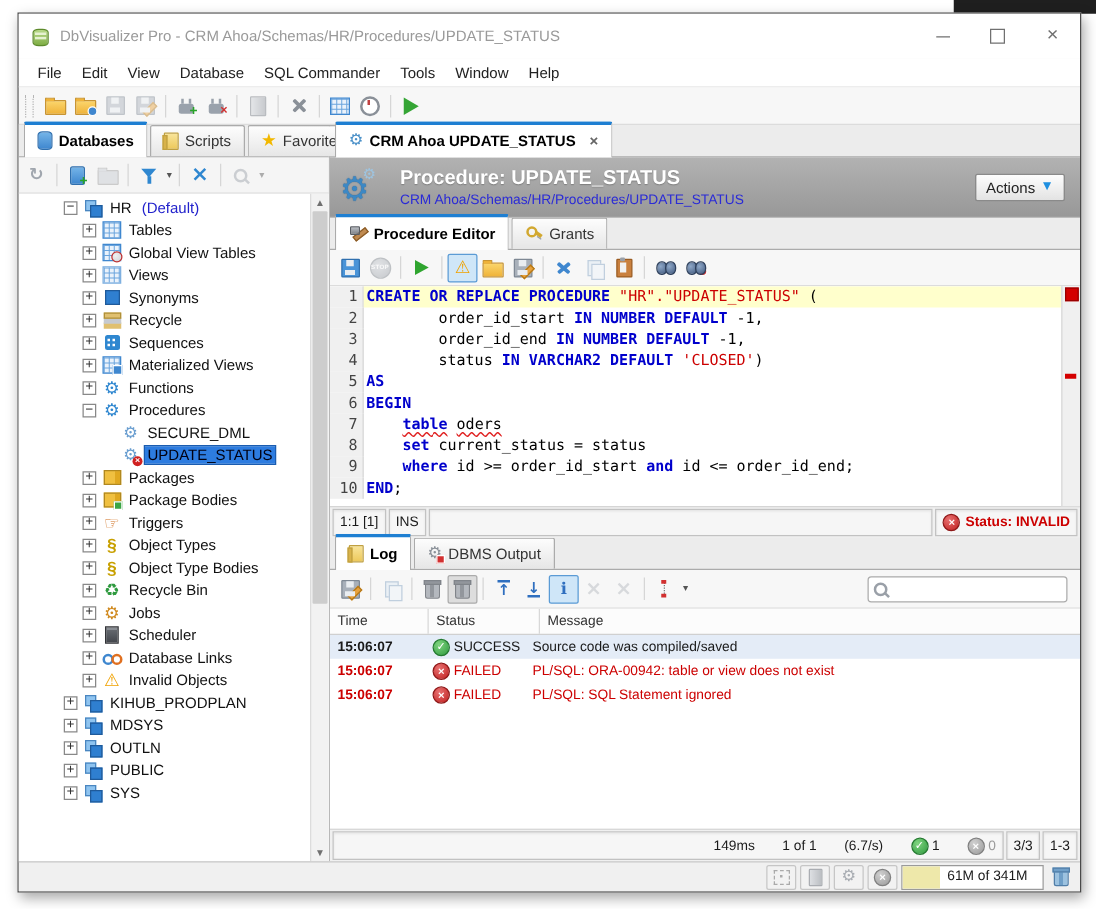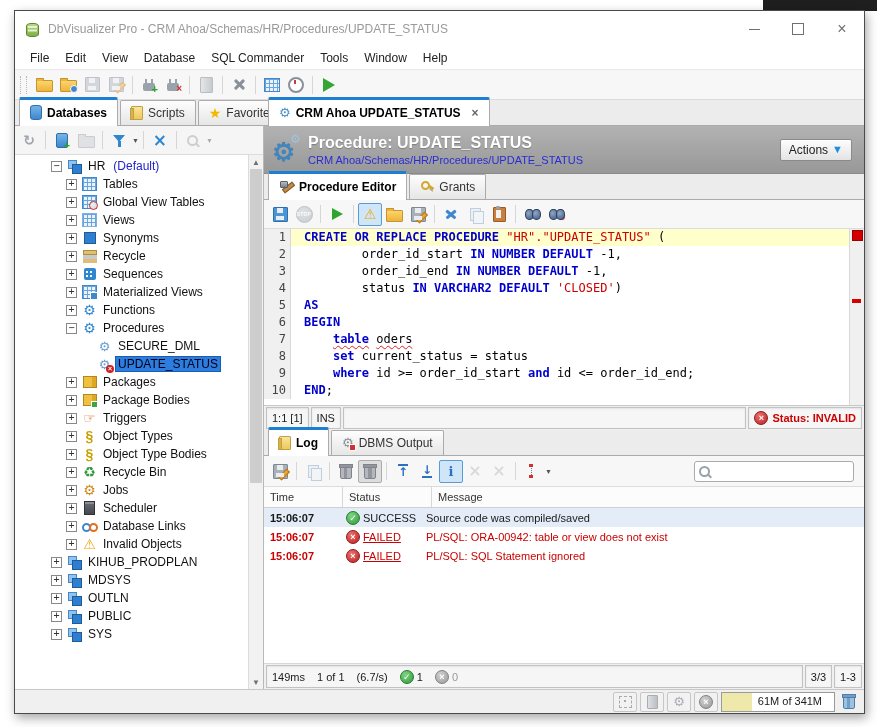--- a/index.html
+++ b/index.html
@@ -180,33 +180,33 @@
   
   .vscroll{width:14px;flex:none;background:#f2f2f2;border-left:1px solid #dcdcdc;display:flex;flex-direction:column}
   .vscroll .btn{height:14px;display:flex;align-items:center;justify-content:center;color:#707070;font-size:8px}
   .vscroll .track{flex:1;position:relative}
   .vscroll .thumb{position:absolute;left:1px;right:1px;background:#cdcdcd;border-radius:1px}
   
   .obj-header{height:47px;background:linear-gradient(#b2b2b2,#989898);border-bottom:1px solid #8a8a8a;display:flex;align-items:center;padding:0 8px;flex:none;position:relative}
   .obj-gear{position:relative;width:32px;height:34px;flex:none}
   .obj-gear .big{position:absolute;left:0;top:6px}
   .obj-gear .small{position:absolute;left:18px;top:0}
-  .obj-texts{flex:1;min-width:0;margin-left:4px}
+  .obj-texts{flex:1;min-width:0;margin-left:16px}
   .obj-title{color:#fff;font-weight:bold;font-size:16px;text-shadow:0 1px 1px rgba(0,0,0,.25);line-height:20px}
   .obj-crumb{color:#2b2bd6;font-size:11px;line-height:14px}
   .actions-btn{display:flex;align-items:flex-start;background:linear-gradient(#fdfdfd,#e3e3e3);border:1px solid #8a8a8a;border-radius:2px;padding:3px 8px;color:#222;font-size:12px;margin-right:4px}
   .edit-tabstrip{background:#ececec}
   
   .ed-toolbar{height:28px;background:#f7f7f7;border-bottom:1px solid #dcdcdc;display:flex;align-items:center;padding:0 4px;flex:none}
   
   .code-area{flex:1;display:flex;min-height:0;background:#fff;border-bottom:1px solid #c8c8c8}
   .code-lines{flex:1;overflow:hidden;font-family:"DejaVu Sans Mono","Liberation Mono",monospace;font-size:12px}
   .cl{display:flex;height:17px;line-height:17px}
   .ln{width:22px;flex:none;background:#f0f0f0;border-right:1px solid #d8d8d8;color:#444;text-align:right;padding-right:4px}
-  .ct{flex:1;white-space:pre;padding-left:13px}
+  .ct{flex:1;white-space:pre;padding-left:2px}
   .ct.hl{background:#ffffcc}
   .tok.k{color:#0000cc;font-weight:bold}
   .tok.s{color:#cc0000}
   .tok.p{color:#000}
   .tok.e{text-decoration:underline wavy #e02020 1px;text-underline-offset:2px}
   .ruler{width:14px;flex:none;background:#f0f0f0;border-left:1px solid #d8d8d8;position:relative}
   .ruler .err-top{position:absolute;top:1px;left:2px;width:9px;height:9px;background:#d40000;border:1px solid #900}
   .ruler .err-mark{position:absolute;top:40%;left:2px;width:9px;height:4px;background:#d40000}
   
   .ed-status{height:22px;display:flex;align-items:stretch;gap:2px;background:#f0f0f0;padding:1px 2px;flex:none;font-size:11px}
@@ -220,25 +220,25 @@
   .search-box input{border:none;outline:none;flex:1;font-size:11px;min-width:0;background:transparent}
   .log-table{flex:1;background:#fff;overflow:hidden;display:flex;flex-direction:column;min-height:0}
   .lt-head{display:flex;height:20px;border-bottom:1px solid #d0d0d0;background:#fcfcfc;flex:none}
   .lt-head .hc{padding:2px 6px;border-right:1px solid #d8d8d8;color:#333;font-size:11px;display:flex;align-items:center}
   .lt-row{display:flex;height:19px;align-items:center;font-size:11px;flex:none}
   .lt-row.selrow{background:#e4ecf7}
   .c-time{width:66px;flex:none;padding:0 6px;font-weight:bold}
   .c-status{width:76px;flex:none;display:flex;align-items:center;gap:3px;padding-left:4px}
   .c-msg{flex:1;padding:0 4px;white-space:nowrap;overflow:hidden}
   .lt-row.err .c-time,.lt-row.err .c-msg{color:#cc0000}
-  .lt-row.err .stat-label{color:#cc0000;text-decoration:underline}
+  .lt-row.err .stat-label{color:#cc0000;}
   .stat-label{font-size:11px}
   
   .log-status{height:23px;display:flex;align-items:stretch;gap:2px;background:#f0f0f0;padding:1px 2px;flex:none;font-size:11px;border-top:1px solid #d8d8d8}
-  .log-status .bigcell{flex:1;justify-content:flex-start;gap:12px}
+  .log-status .bigcell{flex:1;justify-content:flex-end;gap:22px}
   .log-status .cnt{display:flex;align-items:center;gap:3px}
   .muted{color:#9a9a9a}
   
   .app-status{height:23px;background:#f0f0f0;border-top:1px solid #c8c8c8;display:flex;align-items:center;justify-content:flex-end;padding:0 4px;gap:3px;flex:none}
   .sb-btn{width:22px;height:18px;border:1px solid #c6c6c6;background:#f2f2f2;display:flex;align-items:center;justify-content:center;border-radius:2px}
   .i-dashbox{width:11px;height:10px;border:1px dashed #aaa;position:relative}
   .i-dashbox::before{content:"";position:absolute;left:4px;top:3.5px;width:2px;height:2px;background:#aaa}
   .mem{width:112px;height:18px;border:1px solid #9a9a9a;background:#fff;position:relative;font-size:11px;overflow:hidden}
   .mem .fill{position:absolute;left:0;top:0;bottom:0;width:27%;background:#eee8aa}
   .mem .txt{position:absolute;left:32%;top:2px;white-space:nowrap}

